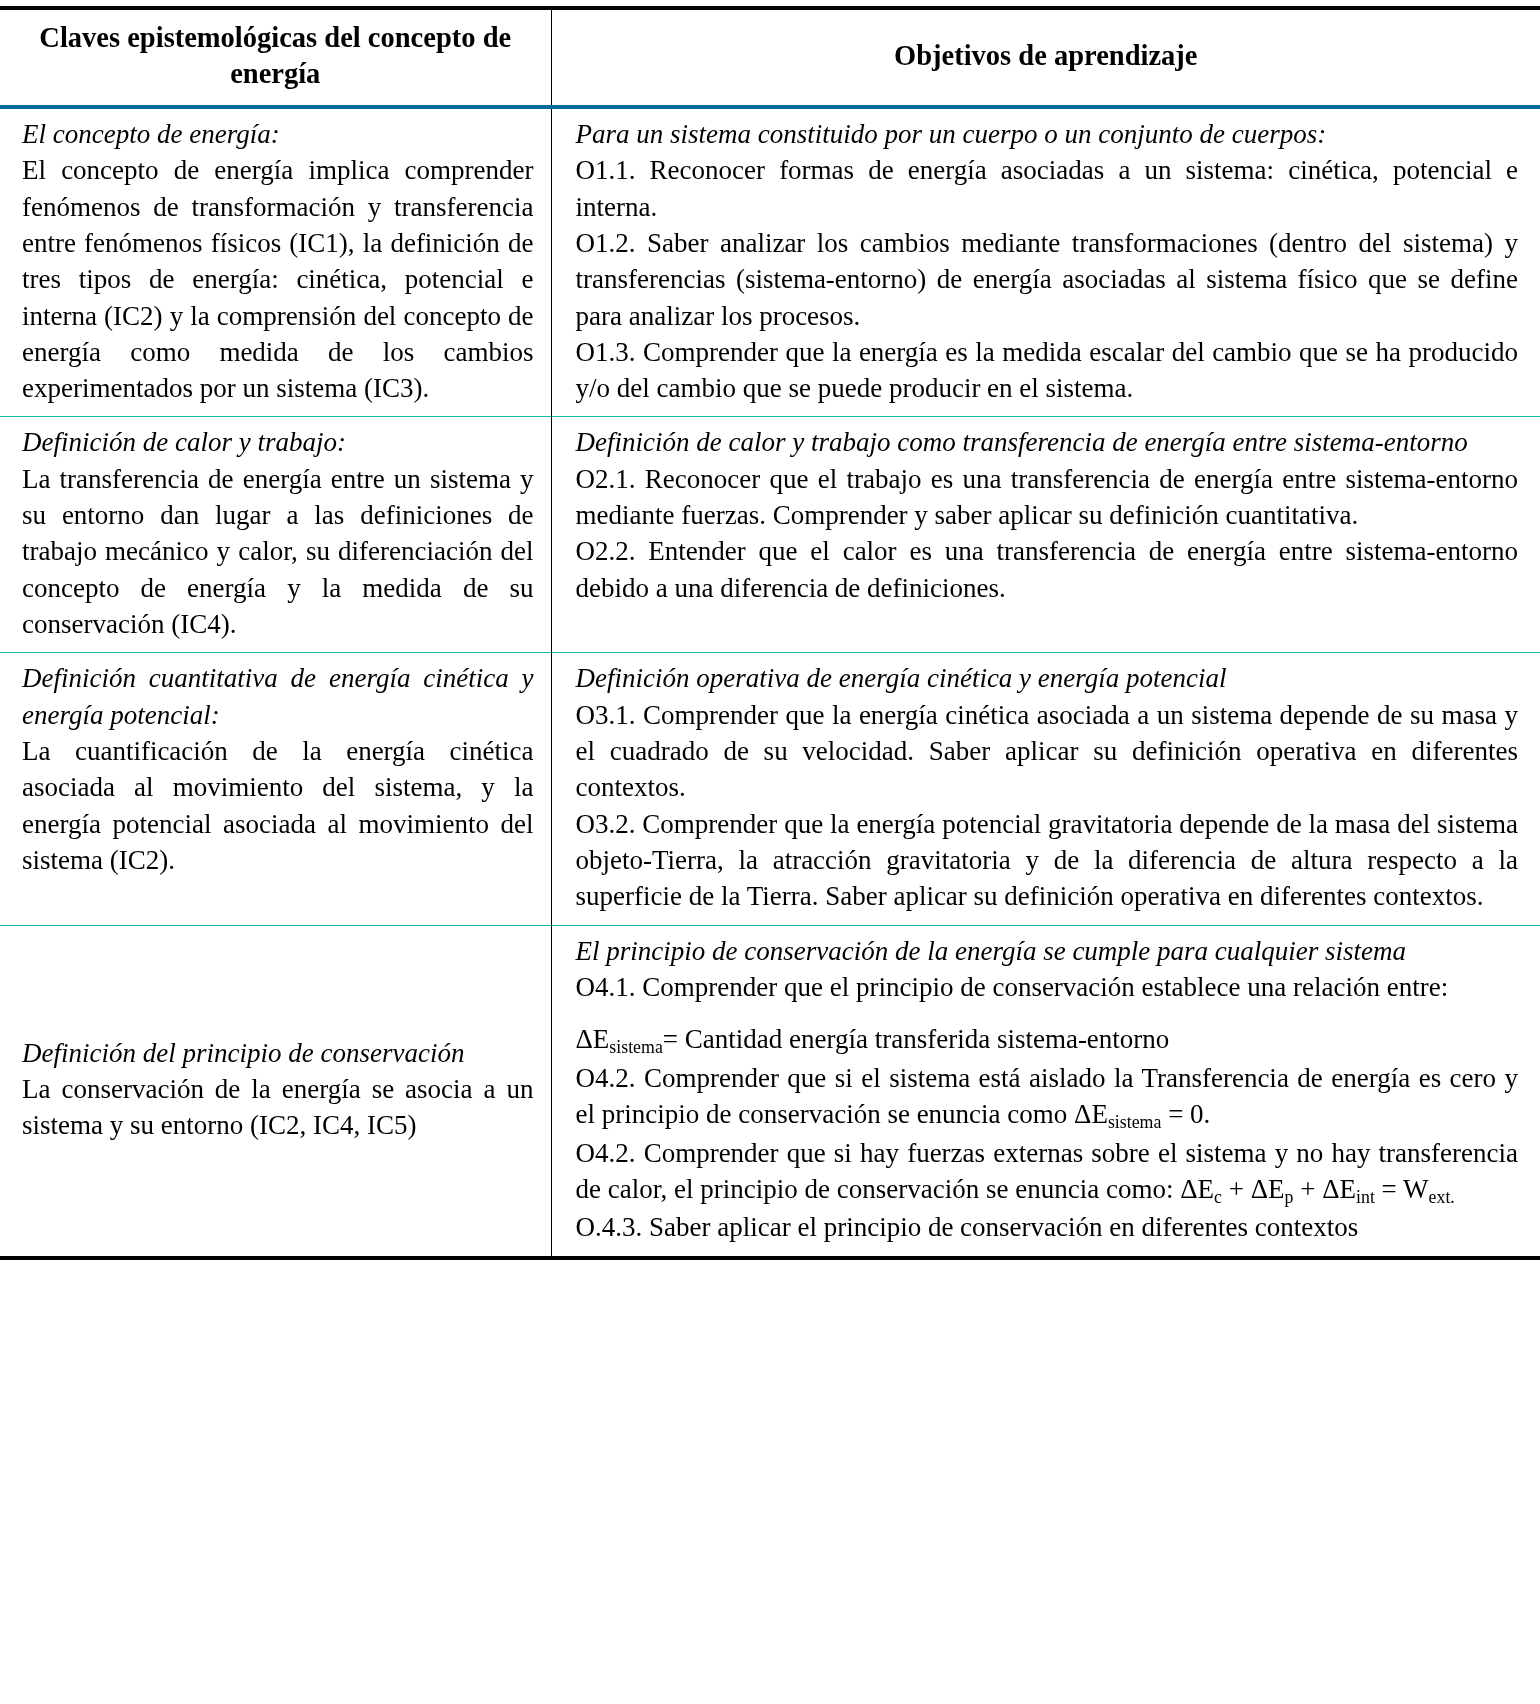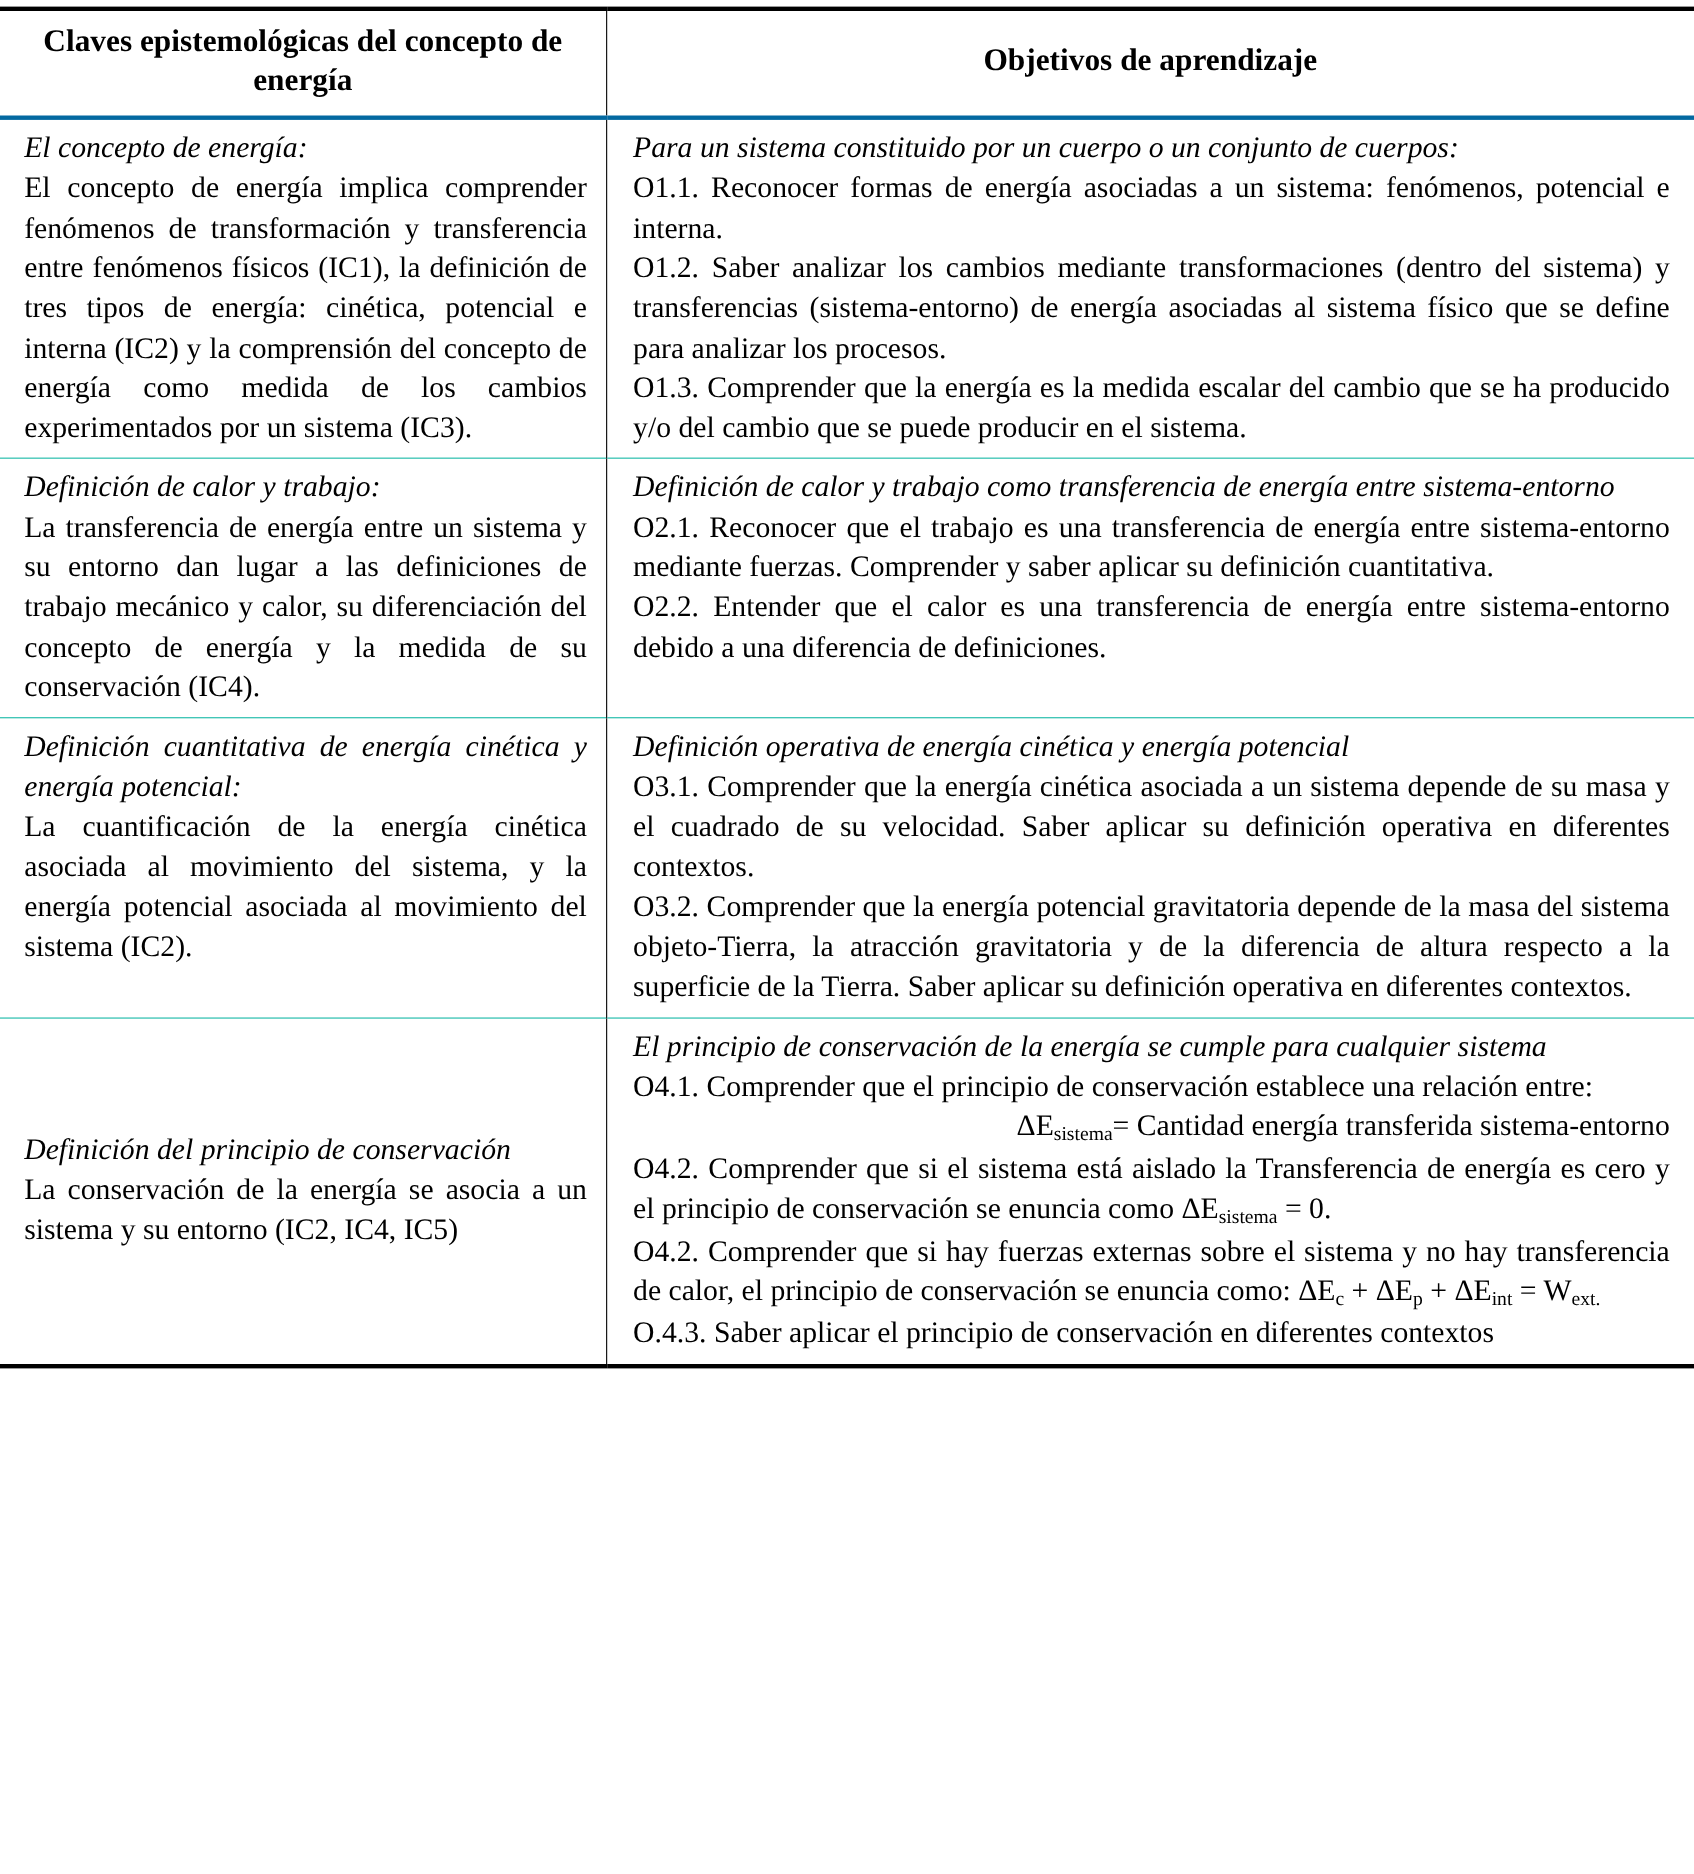--- a/index.html
+++ b/index.html
@@ -111,21 +111,22 @@
     text-justify: inter-word;
   }
   p.para.italic {
     font-style: italic;
     text-align: justify;
   }
   p.para.lead {
     text-align: left;
   }
   p.para.flush {
-    text-align: right;
+    text-align: left;
+    margin-top: 16px;
   }
 
   .sub {
     font-size: 0.66em;
     vertical-align: -0.26em;
     letter-spacing: 0;
   }
 </style>
 </head>
 <body>
@@ -149,21 +150,21 @@
 
     <tbody>
 
       <tr class="body-row first-body">
         <td class="cell-left">
           <p class="para italic lead">El concepto de energía:</p>
           <p class="para">El concepto de energía implica comprender fenómenos de transformación y transferencia entre fenómenos físicos (IC1), la definición de tres tipos de energía: cinética, potencial e interna (IC2) y la comprensión del concepto de energía como medida de los cambios experimentados por un sistema (IC3).</p>
         </td>
         <td class="cell-right">
           <p class="para italic">Para un sistema constituido por un cuerpo o un conjunto de cuerpos:</p>
-          <p class="para">O1.1. Reconocer formas de energía asociadas a un sistema: fenómenos, potencial e interna.</p>
+          <p class="para">O1.1. Reconocer formas de energía asociadas a un sistema: cinética, potencial e interna.</p>
           <p class="para">O1.2. Saber analizar los cambios mediante transformaciones (dentro del sistema) y transferencias (sistema-entorno) de energía asociadas al sistema físico que se define para analizar los procesos.</p>
           <p class="para">O1.3. Comprender que la energía es la medida escalar del cambio que se ha producido y/o del cambio que se puede producir en el sistema.</p>
         </td>
       </tr>
 
       <tr class="body-row">
         <td class="cell-left">
           <p class="para italic lead">Definición de calor y trabajo:</p>
           <p class="para">La transferencia de energía entre un sistema y su entorno dan lugar a las definiciones de trabajo mecánico y calor, su diferenciación del concepto de energía y la medida de su conservación (IC4).</p>
         </td>

